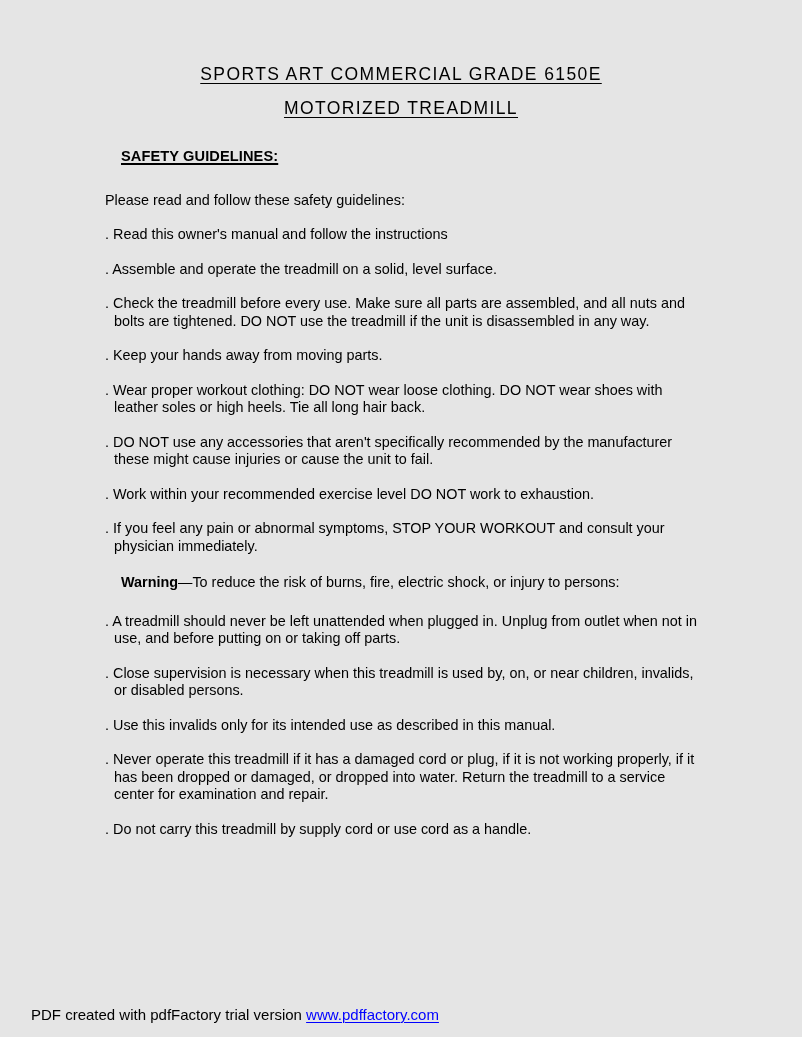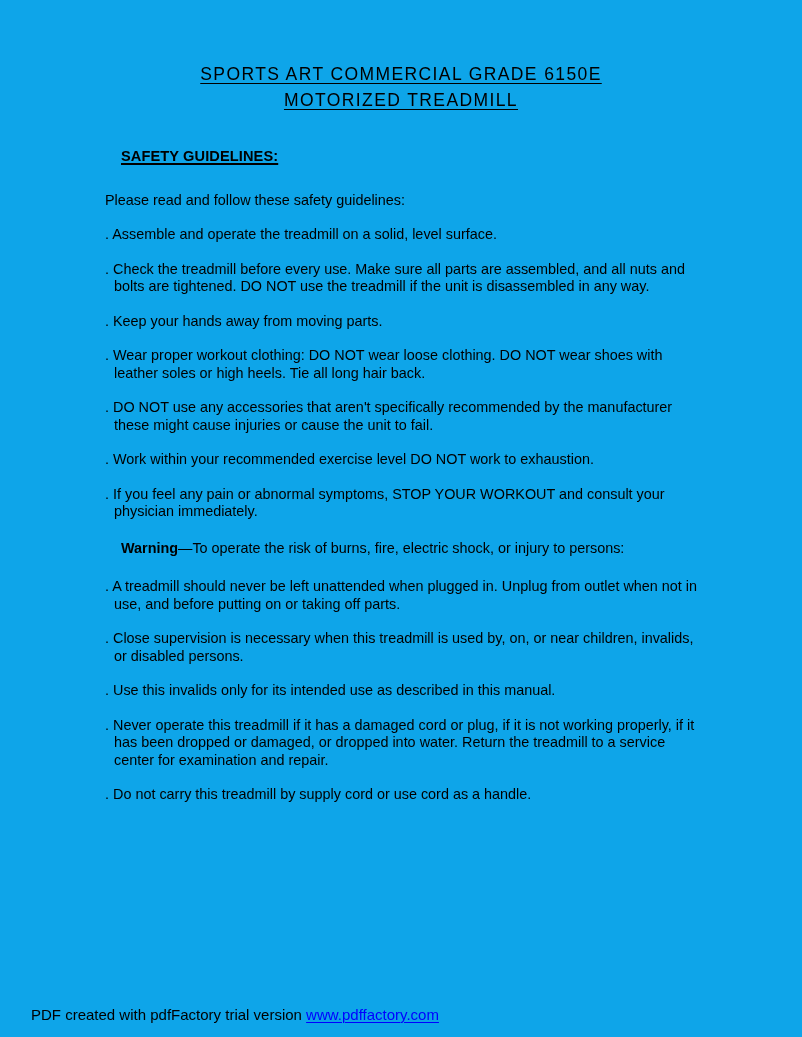--- a/index.html
+++ b/index.html
@@ -14,21 +14,21 @@
     font-family: "Liberation Sans", sans-serif;
     color: #000000;
     overflow: hidden;
   }
 
   .page {
     position: absolute;
     left: 0; top: 0;
     width: 802px;
     height: 1037px;
-    background: #0ea5e9;
+    background: #e5e5e5;
   }
 
   
   .doc-title {
     position: absolute;
     left: 0;
     top: 62px;
     width: 802px;
     text-align: center;
     font-size: 17.5px;
@@ -37,21 +37,21 @@
     color: #000;
   }
   .doc-title .tline {
     display: inline-block;
     text-decoration: underline;
     text-underline-offset: 3px;
     text-decoration-thickness: 1px;
     white-space: pre;
   }
   .doc-title .tline-2 {
-    margin-top: 2px;
+    margin-top: 10px;
   }
 
   
   .body-block {
     position: absolute;
     left: 105px;
     top: 148px;
     width: 600px;
     font-size: 14.4px;
     line-height: 17.5px;
@@ -121,29 +121,30 @@
   </div>
 
   <div class="body-block">
 
     <div>
       <span class="section-heading">SAFETY GUIDELINES:</span>
     </div>
 
     <div class="intro-line">Please read and follow these safety guidelines:</div>
 
+    <div class="bullet">. Read this owner's manual and follow the instructions</div>
     <div class="bullet">. Assemble and operate the treadmill on a solid, level surface.</div>
     <div class="bullet">. Check the treadmill before every use. Make sure all parts are assembled, and all nuts and bolts are tightened. DO NOT use the treadmill if the unit is disassembled in any way.</div>
     <div class="bullet">. Keep your hands away from moving parts.</div>
     <div class="bullet">. Wear proper workout clothing: DO NOT wear loose clothing. DO NOT wear shoes with leather soles or high heels. Tie all long hair back.</div>
     <div class="bullet">. DO NOT use any accessories that aren't specifically recommended by the manufacturer these might cause injuries or cause the unit to fail.</div>
     <div class="bullet">. Work within your recommended exercise level DO NOT work to exhaustion.</div>
     <div class="bullet">. If you feel any pain or abnormal symptoms, STOP YOUR WORKOUT and consult your physician immediately.</div>
 
-    <div class="warn-para"><span class="warn-word">Warning</span><span>—To operate the risk of burns, fire, electric shock, or injury to persons:</span></div>
+    <div class="warn-para"><span class="warn-word">Warning</span><span>—To reduce the risk of burns, fire, electric shock, or injury to persons:</span></div>
 
     <div class="bullet gap-after-warning">. A treadmill should never be left unattended when plugged in. Unplug from outlet when not in use, and before putting on or taking off parts.</div>
     <div class="bullet">. Close supervision is necessary when this treadmill is used by, on, or near children, invalids, or disabled persons.</div>
     <div class="bullet">. Use this invalids only for its intended use as described in this manual.</div>
     <div class="bullet">. Never operate this treadmill if it has a damaged cord or plug, if it is not working properly, if it has been dropped or damaged, or dropped into water. Return the treadmill to a service center for examination and repair.</div>
     <div class="bullet">. Do not carry this treadmill by supply cord or use cord as a handle.</div>
 
   </div>
 
   <div class="footer"><span>PDF created with pdfFactory trial version </span><a class="footer-link" href="#">www.pdffactory.com</a></div>

